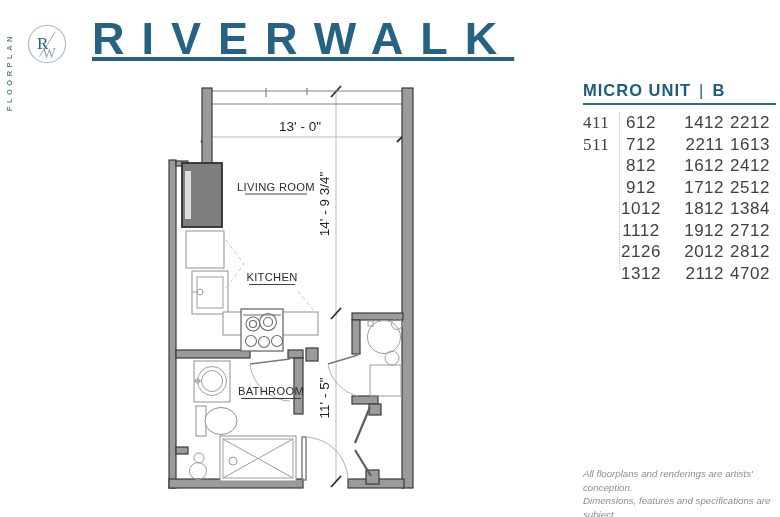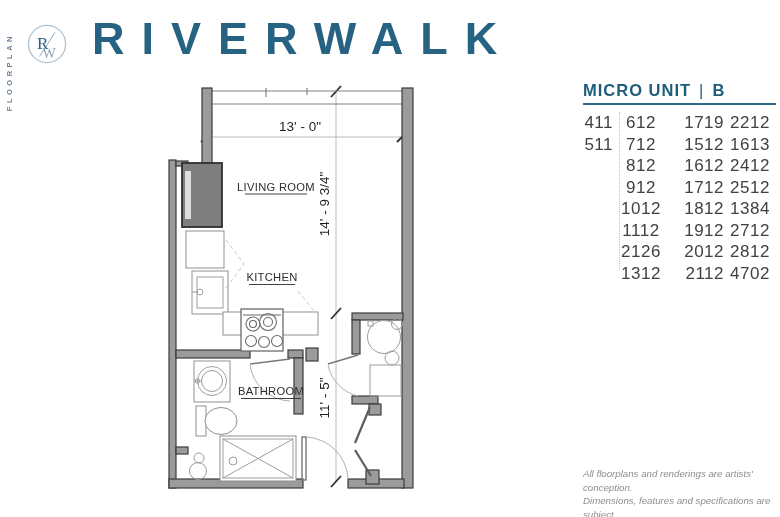--- a/index.html
+++ b/index.html
@@ -4,21 +4,21 @@
 <style>
   html,body{margin:0;padding:0;background:#fff;}
   #page{position:relative;width:780px;height:517px;background:#fff;overflow:hidden;
         font-family:"Liberation Sans",sans-serif;}
 
   
   .side-label{position:absolute;left:5px;top:33px;writing-mode:vertical-rl;transform:rotate(180deg);
     font-size:7.5px;font-weight:700;letter-spacing:3.5px;color:var(--side-label,#63809b);}
   .logo{position:absolute;left:27px;top:24px;width:40px;height:40px;}
   .title{position:absolute;left:92px;top:13px;font-size:45px;font-weight:700;
-    letter-spacing:17px;color:var(--accent,#266281);white-space:nowrap;}
+    letter-spacing:17px;color:var(--accent,#266281);white-space:nowrap;text-decoration:underline;}
 
   
   .plan{position:absolute;left:160px;top:82px;width:265px;height:412px;}
   .plan text{font-family:"Liberation Sans",sans-serif;}
   .wall{fill:var(--wall-fill,#9b9b9b);stroke:var(--wall-edge,#3b3b3b);stroke-width:1.2;}
   .fix{fill:#fff;stroke:#8f8f8f;stroke-width:1;}
   .fixl{fill:none;stroke:#9d9d9d;stroke-width:1;}
   .stove{fill:#fff;stroke:#6b6b6b;stroke-width:1.3;}
   .burner{fill:none;stroke:#6b6b6b;stroke-width:1.1;}
   .arc{fill:none;stroke:#b0b0b0;stroke-width:1;}
@@ -32,21 +32,21 @@
   .win{stroke:#818181;stroke-width:1.2;}
 
   
   .panel-heading{position:absolute;left:583px;top:81px;font-size:16.5px;font-weight:700;
     letter-spacing:1px;color:var(--heading,#1d5d7c);white-space:nowrap;text-align:center;}
   .panel-heading .sep{font-weight:400;margin:0 8px;color:var(--heading,#1d5d7c);}
   .panel-rule{position:absolute;left:583px;top:103px;width:193px;height:2px;
     background:var(--rule-line,#2e6d8a);}
   .ucol{position:absolute;top:112px;font-size:17px;line-height:21.5px;
     color:var(--number,#414141);letter-spacing:.5px;}
-  .ucol.c1{left:583px;width:30px;text-align:right;}
+  .ucol.c1{left:583px;width:30px;text-align:left;font-family:Liberation Serif, serif;}
   .ucol.c2{left:620px;width:42px;text-align:center;}
   .ucol.c3{left:678px;width:46px;text-align:right;}
   .ucol.c4{left:728px;width:44px;text-align:center;}
   .udivider{position:absolute;left:619px;top:112px;height:158px;width:0;
     border-left:1.5px dotted #c0c0c0;}
 
   .disclaimer{position:absolute;left:583px;top:467px;width:200px;font-size:9.7px;
     font-style:italic;color:var(--muted,#8d8d8d);line-height:13.5px;}
 </style>
 </head>
@@ -190,22 +190,22 @@
     <div>612</div>
     <div>712</div>
     <div>812</div>
     <div>912</div>
     <div>1012</div>
     <div>1112</div>
     <div>2126</div>
     <div>1312</div>
   </div>
   <div class="ucol c3">
-    <div>1719</div>
-    <div>1512</div>
+    <div>1412</div>
+    <div>2211</div>
     <div>1612</div>
     <div>1712</div>
     <div>1812</div>
     <div>1912</div>
     <div>2012</div>
     <div>2112</div>
   </div>
   <div class="ucol c4">
     <div>2212</div>
     <div>1613</div>

